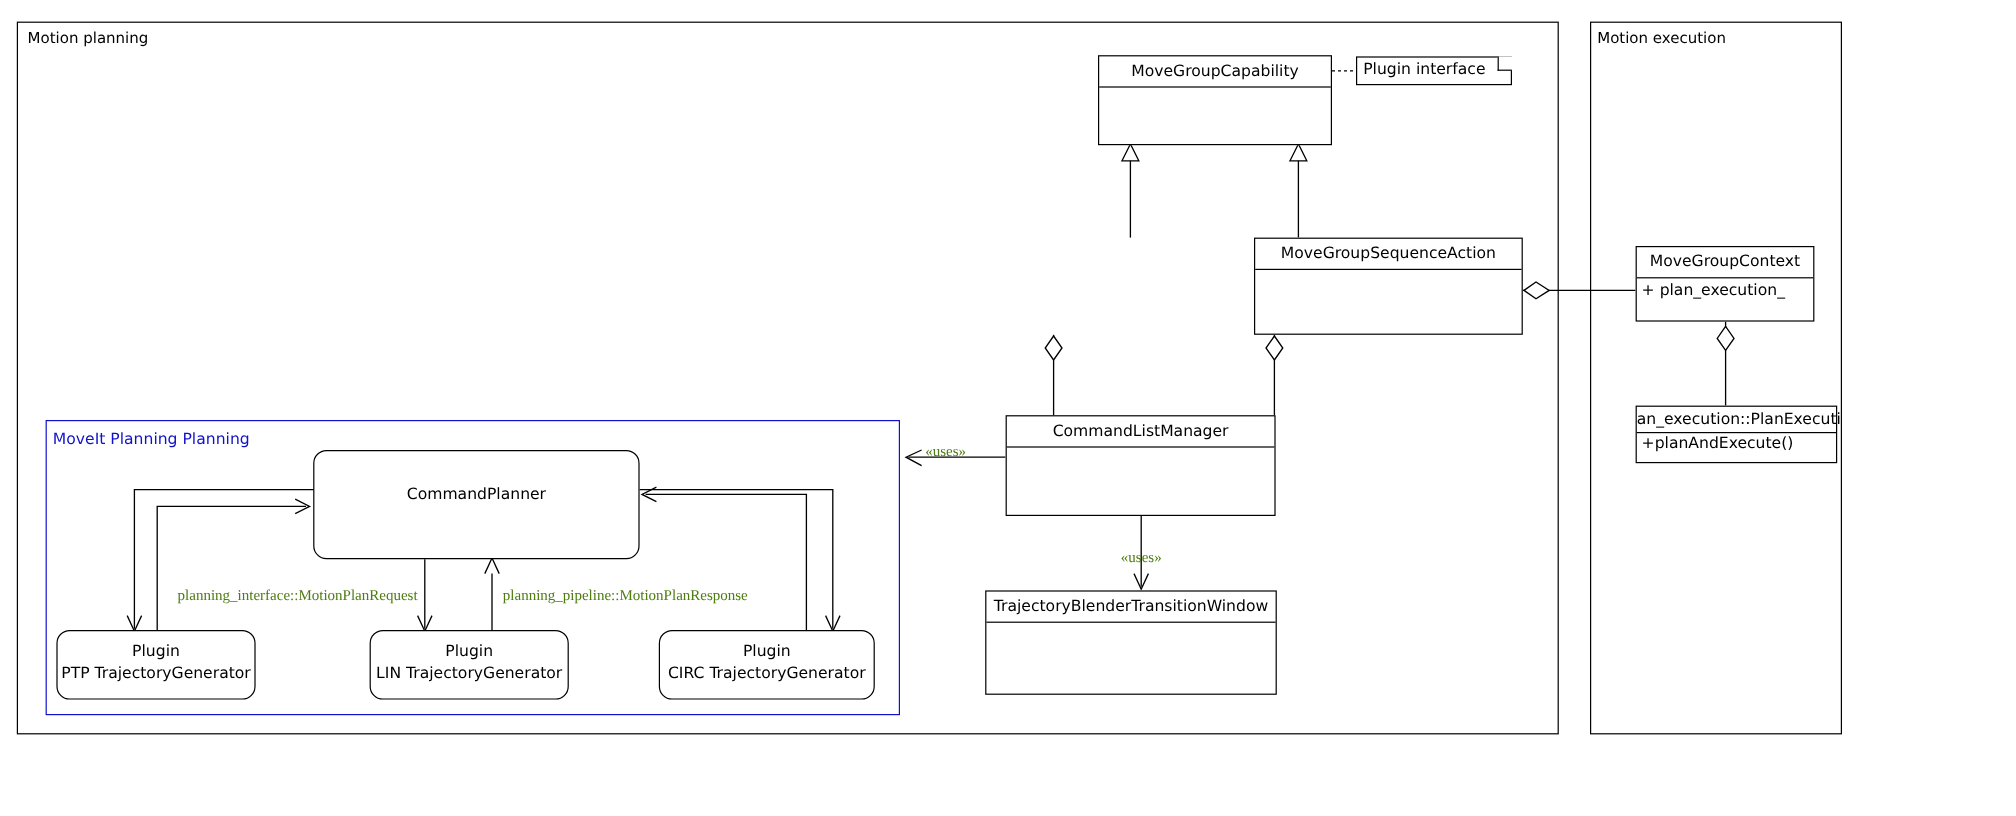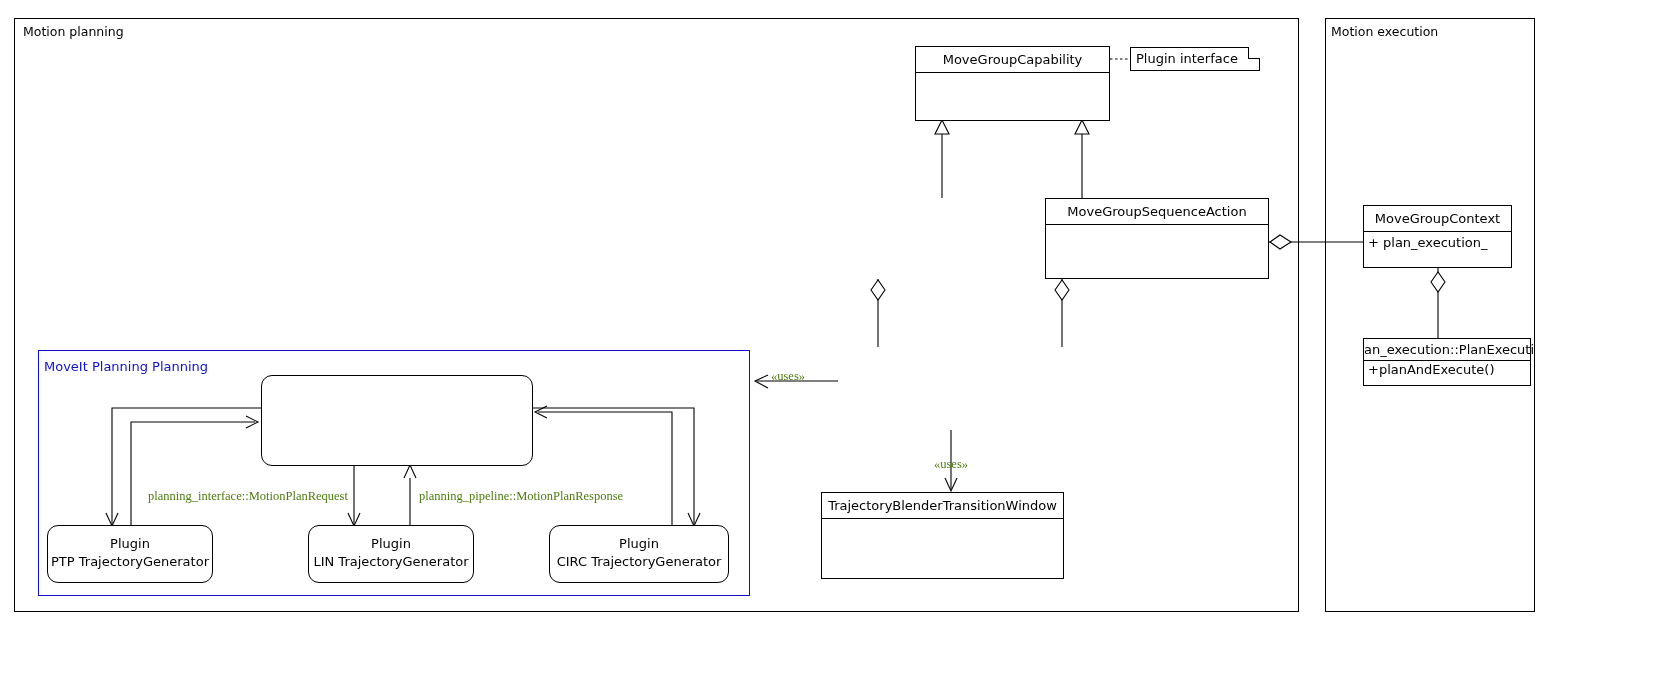--- a/index.html
+++ b/index.html
@@ -114,20 +114,24 @@
     <div class="fold"></div>
     <div class="txt">Plugin interface</div>
   </div>
 
 
   <div class="cls" style="left:1045px;top:198px;width:224px;height:81px;">
     <div class="name">MoveGroupSequenceAction</div>
     <div class="attrs"></div>
   </div>
 
+  <div class="cls" style="left:838px;top:346px;width:225px;height:84px;">
+    <div class="name">CommandListManager</div>
+    <div class="attrs"></div>
+  </div>
 
   <div class="cls" style="left:821px;top:492px;width:243px;height:87px;">
     <div class="name">TrajectoryBlenderTransitionWindow</div>
     <div class="attrs"></div>
   </div>
 
   <div class="cls" style="left:1363px;top:205px;width:149px;height:63px;">
     <div class="name">MoveGroupContext</div>
     <div class="attrs">
       <div>+ plan_execution_</div>
@@ -135,20 +139,21 @@
   </div>
 
   <div class="cls" style="left:1363px;top:338px;width:168px;height:48px;">
     <div class="name" style="height:21px;line-height:21px;">an_execution::PlanExecuti</div>
     <div class="attrs" style="padding-top:0px;">
       <div>+planAndExecute()</div>
     </div>
   </div>
 
   <div class="rbox" style="left:261px;top:375px;width:272px;height:91px;padding-top:28px;">
+    <div class="l2">CommandPlanner</div>
   </div>
 
   <div class="rbox" style="left:47px;top:525px;width:166px;height:58px;padding-top:9px;">
     <div class="l1">Plugin</div>
     <div class="l2">PTP TrajectoryGenerator</div>
   </div>
 
   <div class="rbox" style="left:308px;top:525px;width:166px;height:58px;padding-top:9px;">
     <div class="l1">Plugin</div>
     <div class="l2">LIN TrajectoryGenerator</div>

